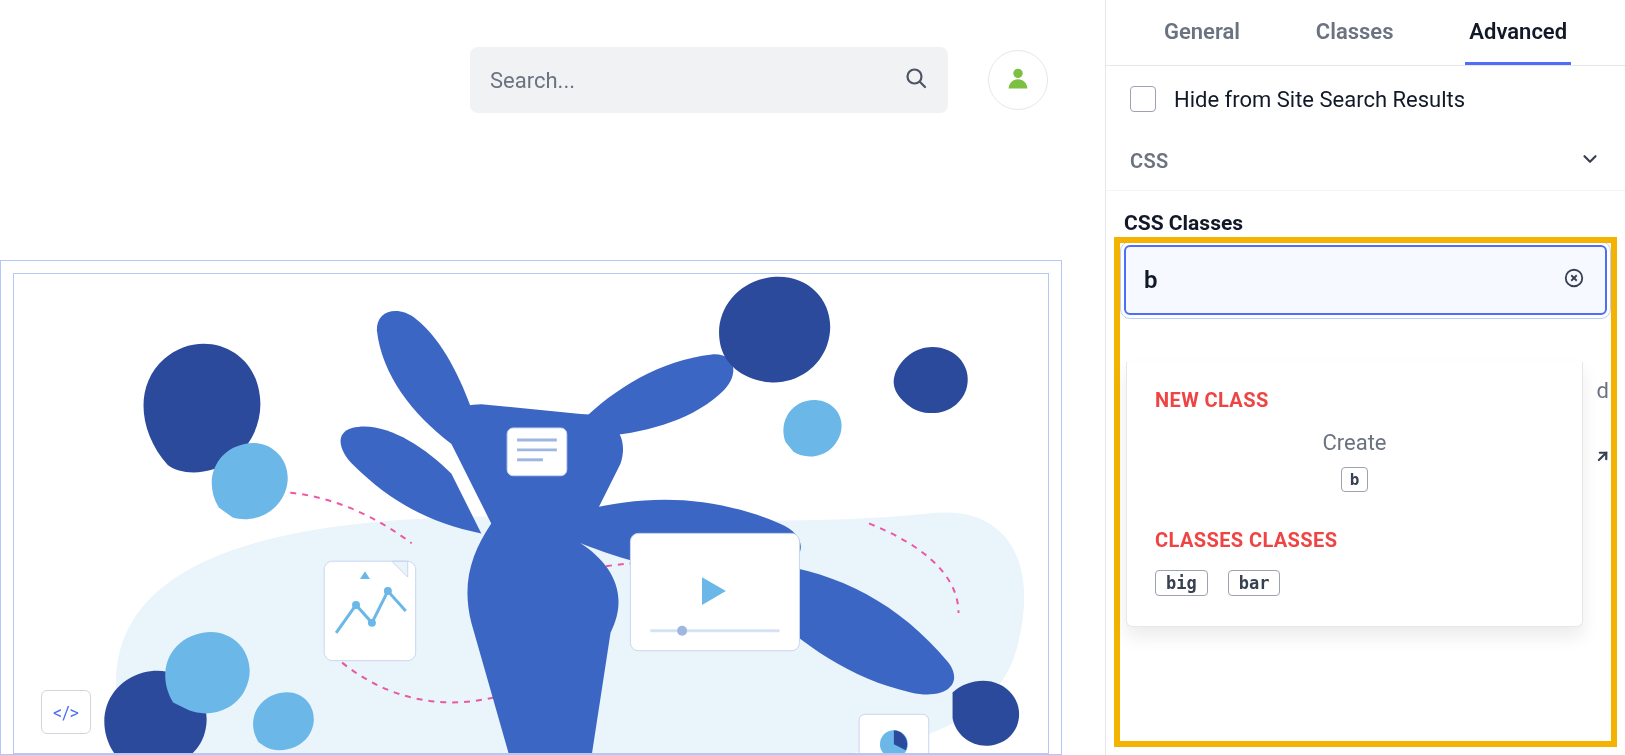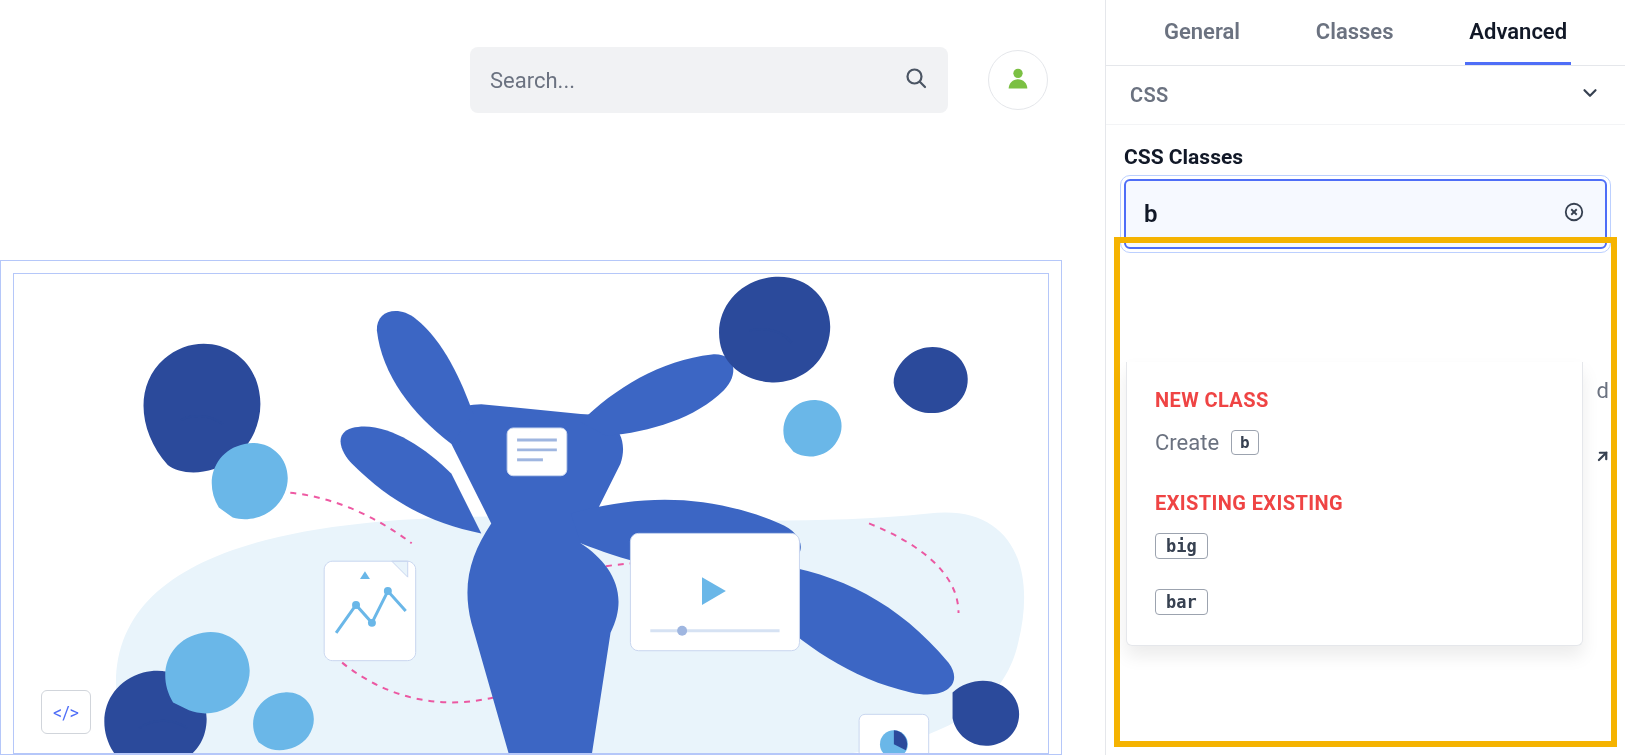--- a/index.html
+++ b/index.html
@@ -42,24 +42,24 @@
 
   .classes-input-wrap { position: relative; border: 2px solid #4f6ef7; border-radius: 6px; outline: 1px solid #bcd0ff; outline-offset: 3px; background: #f6f9ff; height: 70px; display: flex; align-items: center; padding: 0 18px; }
   .classes-input { flex: 1; border: none; background: transparent; font-size: 24px; font-weight: 600; color: #111827; outline: none; font-family: inherit; }
   .clear-btn { width: 26px; height: 26px; display: flex; align-items: center; justify-content: center; color: #374151; cursor: pointer; }
 
   .truncated-d { position: absolute; right: 16px; top: 378px; font-size: 22px; color: #6b7280; z-index: 0; }
   .expand-arrows { position: absolute; right: 16px; top: 450px; color: #374151; font-size: 22px; z-index: 0; }
 
   .dropdown { position: absolute; top: 362px; left: 20px; right: 42px; background: #fff; border: 1px solid #e5e7eb; border-top: none; border-radius: 0 0 6px 6px; box-shadow: 0 10px 18px rgba(0,0,0,0.08); padding: 26px 28px 30px 28px; z-index: 2; }
   .dd-heading { font-size: 20px; font-weight: 700; color: #ef4444; letter-spacing: 0.02em; margin-bottom: 18px; }
-  .create-row { display: flex; align-items: center; gap: 12px; font-size: 22px; color: #6b7280; margin-bottom: 36px; cursor: pointer; }
+  .create-row { display: flex; align-items: center; gap: 12px; font-size: 22px; color: #6b7280; margin-bottom: 36px; cursor: pointer; flex-direction: column; }
   .chip { display: inline-flex; align-items: center; justify-content: center; border: 1px solid #9ca3af; border-radius: 4px; padding: 2px 10px; font-size: 17px; font-weight: 700; color: #374151; font-family: monospace; background: #fff; }
   .chip.small { font-size: 16px; padding: 2px 8px; }
-  .existing-list { display: flex; flex-direction: column; gap: 30px; align-items: flex-start; }
+  .existing-list { display: flex; gap: 20px; align-items: flex-start; }
   .existing-item { cursor: pointer; }
 </style>
 </head>
 <body>
 
 <div class="main-area">
   <div class="topbar">
     <div class="search-box">
       <input type="text" placeholder="Search..." style="">
       <span class="search-icon">
@@ -149,20 +149,24 @@
 </div>
 
 <div class="side-panel">
 
   <div class="tabs">
     <div class="tab">General</div>
     <div class="tab">Classes</div>
     <div class="tab active">Advanced</div>
   </div>
 
+  <div class="option-row">
+    <div class="checkbox"></div>
+    <div class="option-label">Hide from Site Search Results</div>
+  </div>
 
   <div class="section-header">
     <span class="label">CSS</span>
     <span class="chevron">
       <svg width="22" height="22" viewBox="0 0 24 24" fill="none" stroke="currentColor" stroke-width="2.4" stroke-linecap="round" stroke-linejoin="round">
           <polyline points="6 9 12 15 18 9"></polyline>
         </svg>
     </span>
   </div>
 
@@ -191,20 +195,20 @@
         <line x1="21" y1="3" x2="13" y2="11"></line>
       </svg>
   </span>
 
   <div class="dropdown">
     <div class="dd-heading">NEW CLASS</div>
     <div class="create-row">
       <span>Create</span>
       <span class="chip small">b</span>
     </div>
-    <div class="dd-heading">EXISTING EXISTING</div>
+    <div class="dd-heading">CLASSES CLASSES</div>
     <div class="existing-list">
       <span class="chip existing-item">big</span>
       <span class="chip existing-item">bar</span>
     </div>
   </div>
 
 </div>
 
 </body></html>

